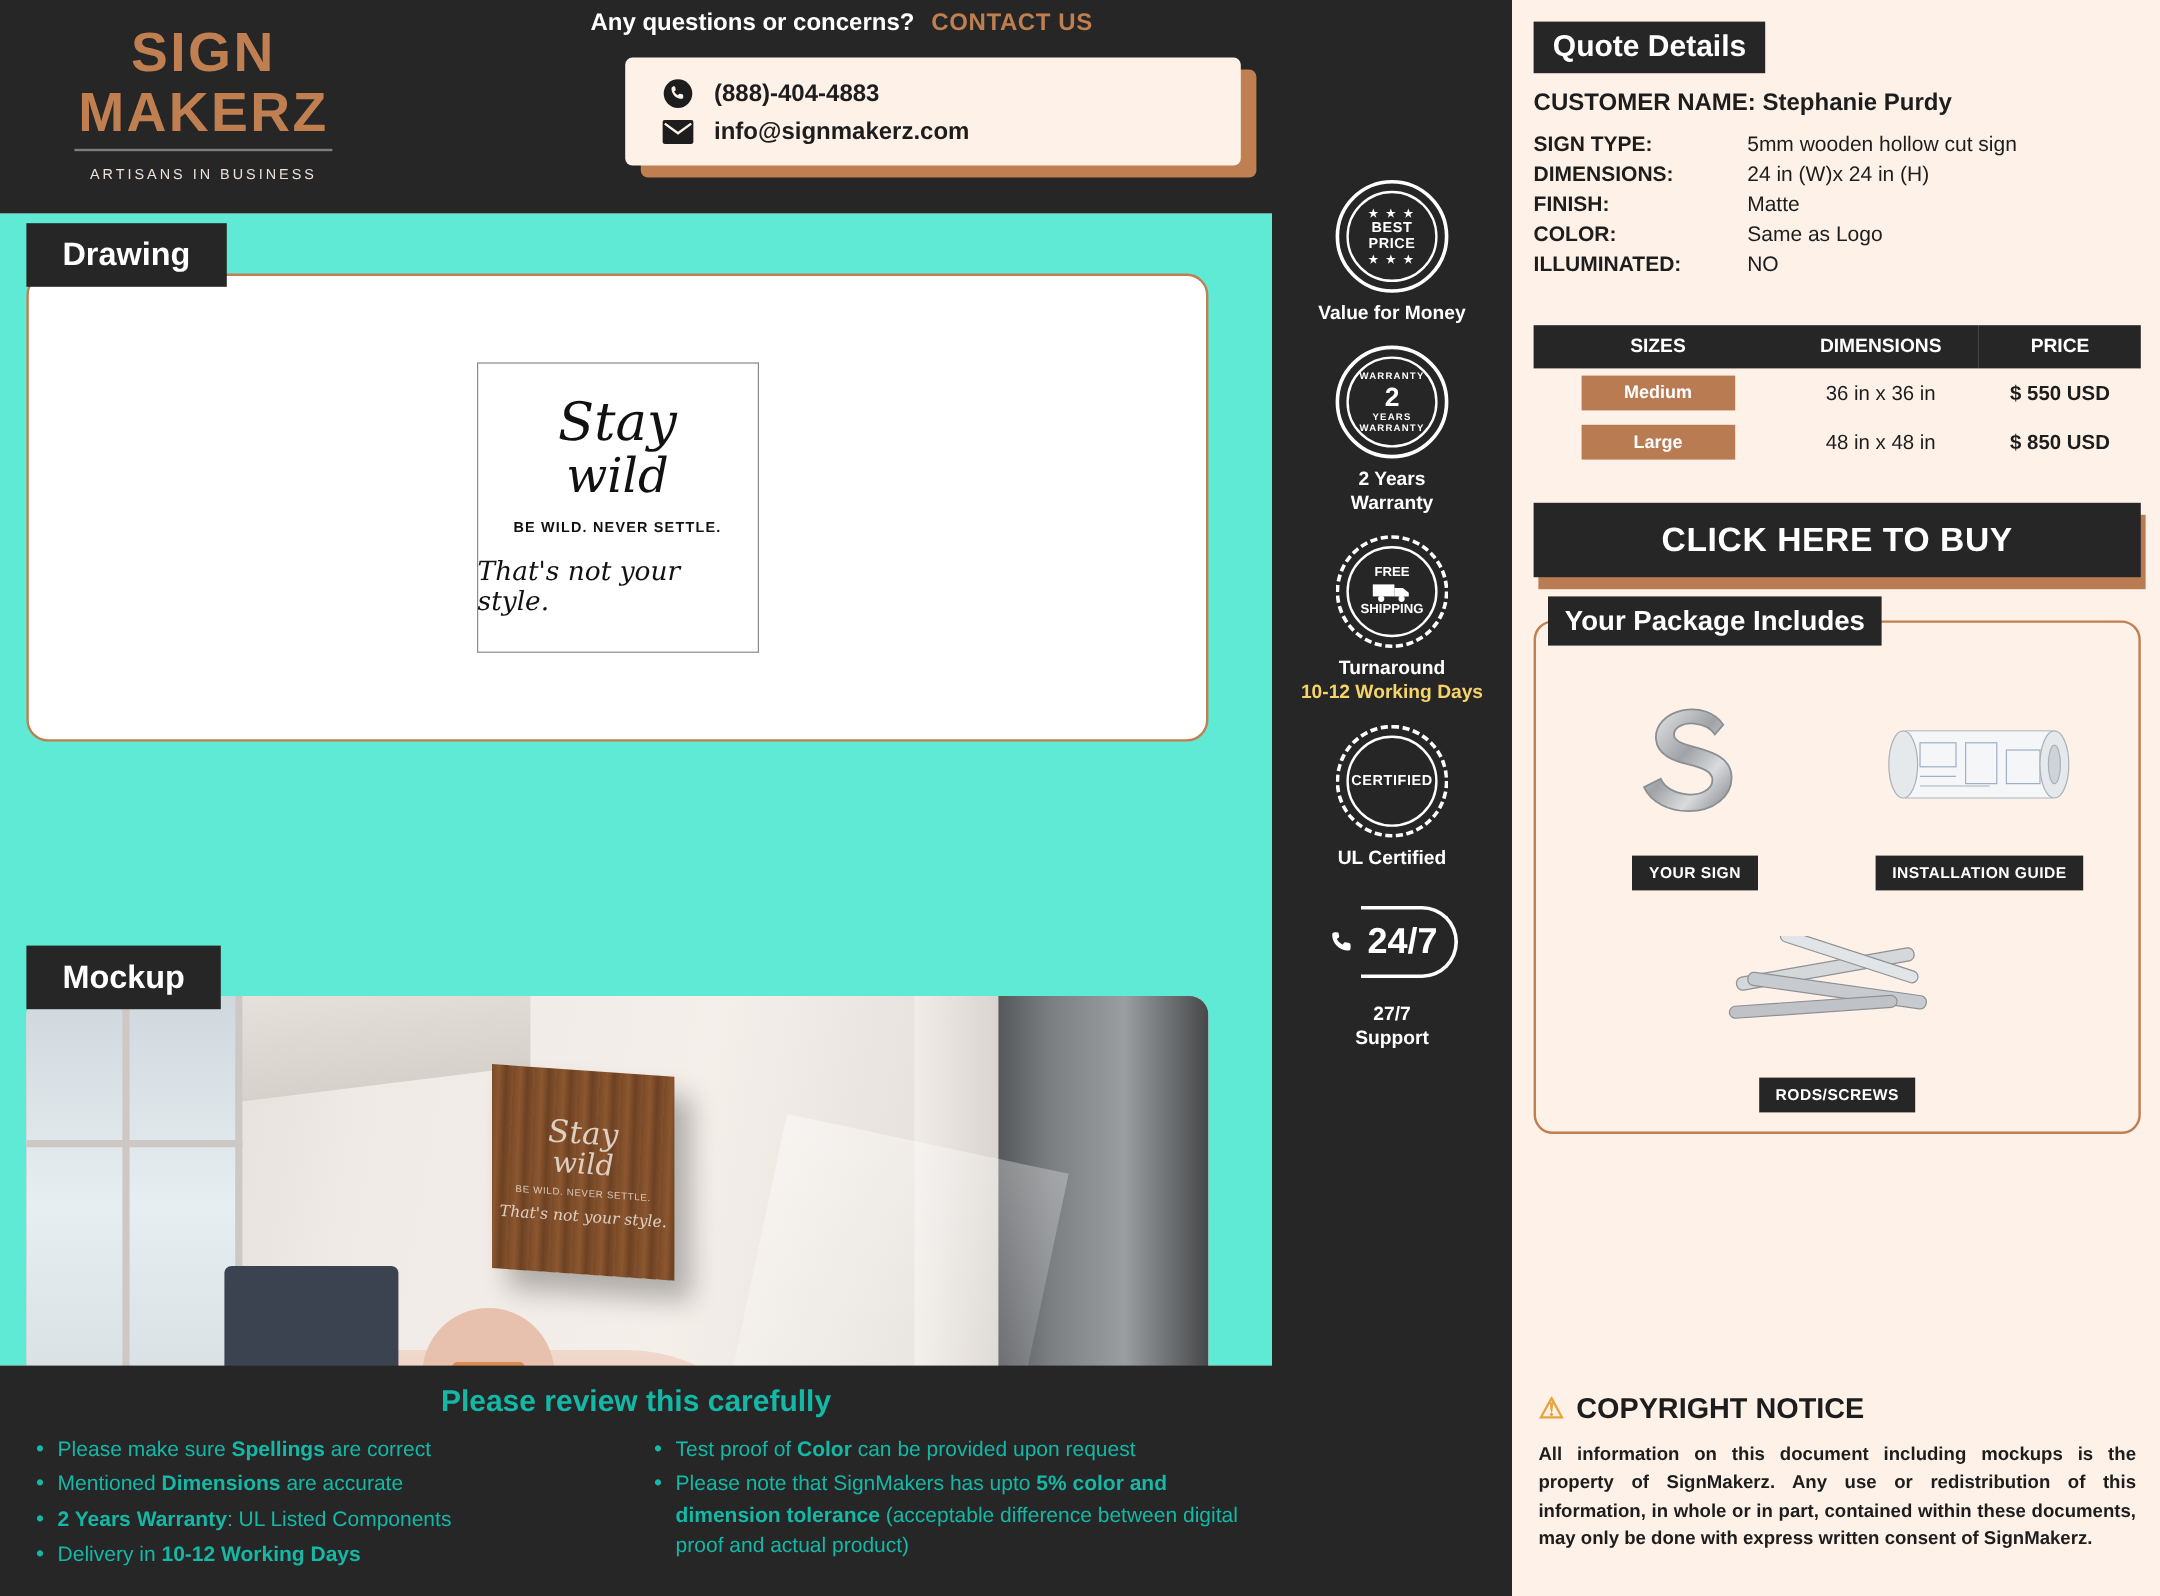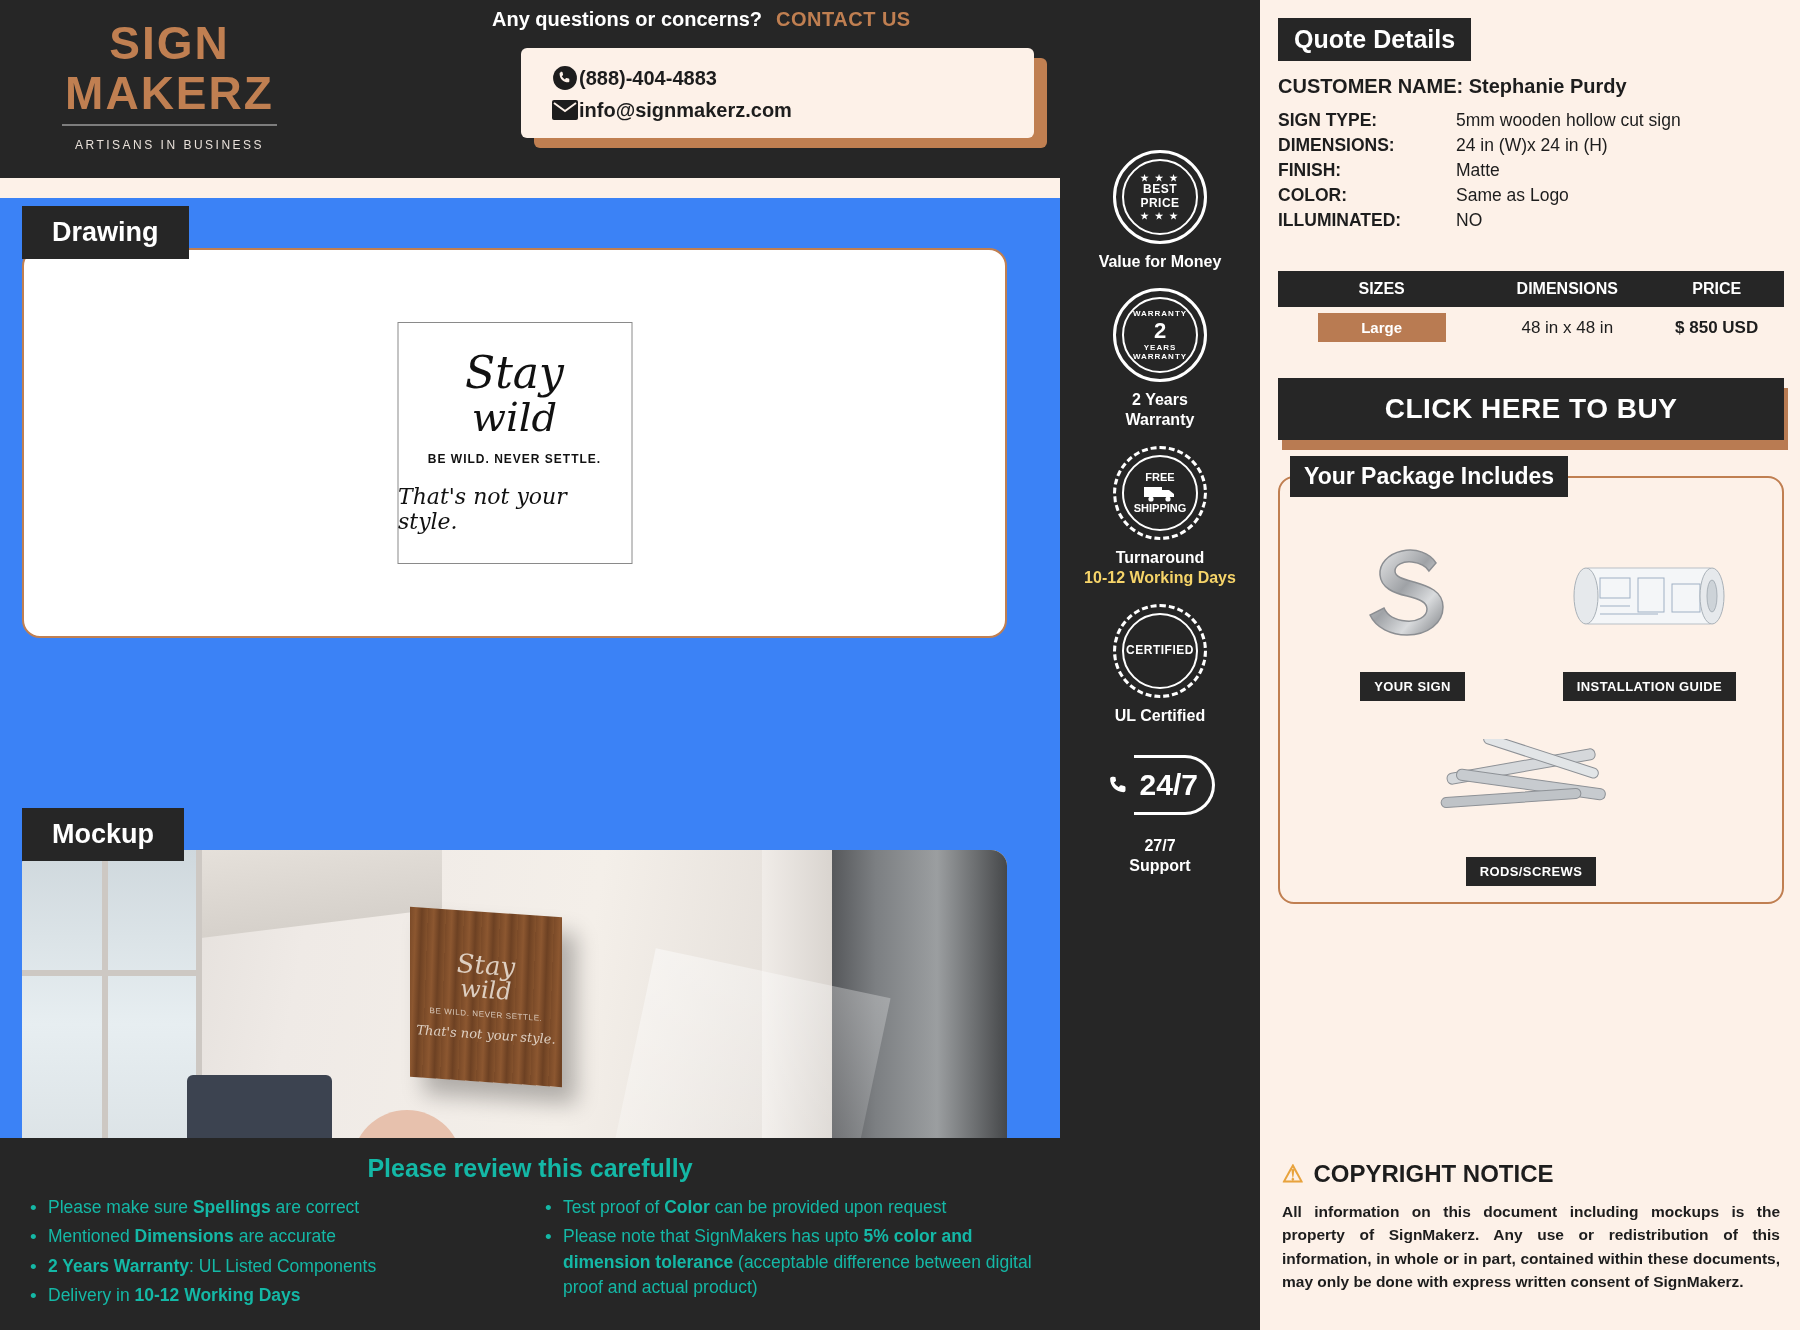--- a/index.html
+++ b/index.html
@@ -64,34 +64,33 @@
     border-radius: 6px;
   }
   .contact-card {
     position: absolute; left: 521px; top: 48px;
     width: 513px; height: 90px;
     background: #fdf1e8;
     border-radius: 6px;
     padding: 14px 0 0 30px;
   }
   .contact-line {
-    display: flex; align-items: center; gap: 0;
+    display: flex; align-items: center; gap: 16px;
     height: 32px; color: #1d1d1d; font-size: 20px; font-weight: bold;
   }
   .ic {
     width: 28px; height: 28px;
     display: inline-flex; align-items: center; justify-content: center;
   }
   .ic svg { display:block; }
 
   .body-left {
     position: relative;
     width: 1060px; height: 960px;
-    background: #3b82f6;
-    margin-top: 20px;
+    background: #5eead4;
   }
 
   .panel-label {
     position: absolute;
     background: #262626;
     color: #fff;
     font-size: 27px;
     font-weight: bold;
     padding: 11px 30px;
     z-index: 4;
@@ -588,20 +587,27 @@
 
     <table class="price-table">
       <thead>
         <tr>
           <th>SIZES</th>
           <th>DIMENSIONS</th>
           <th>PRICE</th>
         </tr>
       </thead>
       <tbody>
+        <tr>
+          <td>
+              <span class="size-pill">Medium</span>
+            </td>
+          <td>36 in x 36 in</td>
+          <td class="price-cell">$ 550 USD</td>
+        </tr>
         <tr>
           <td>
               <span class="size-pill">Large</span>
             </td>
           <td>48 in x 48 in</td>
           <td class="price-cell">$ 850 USD</td>
         </tr>
       </tbody>
     </table>
 

